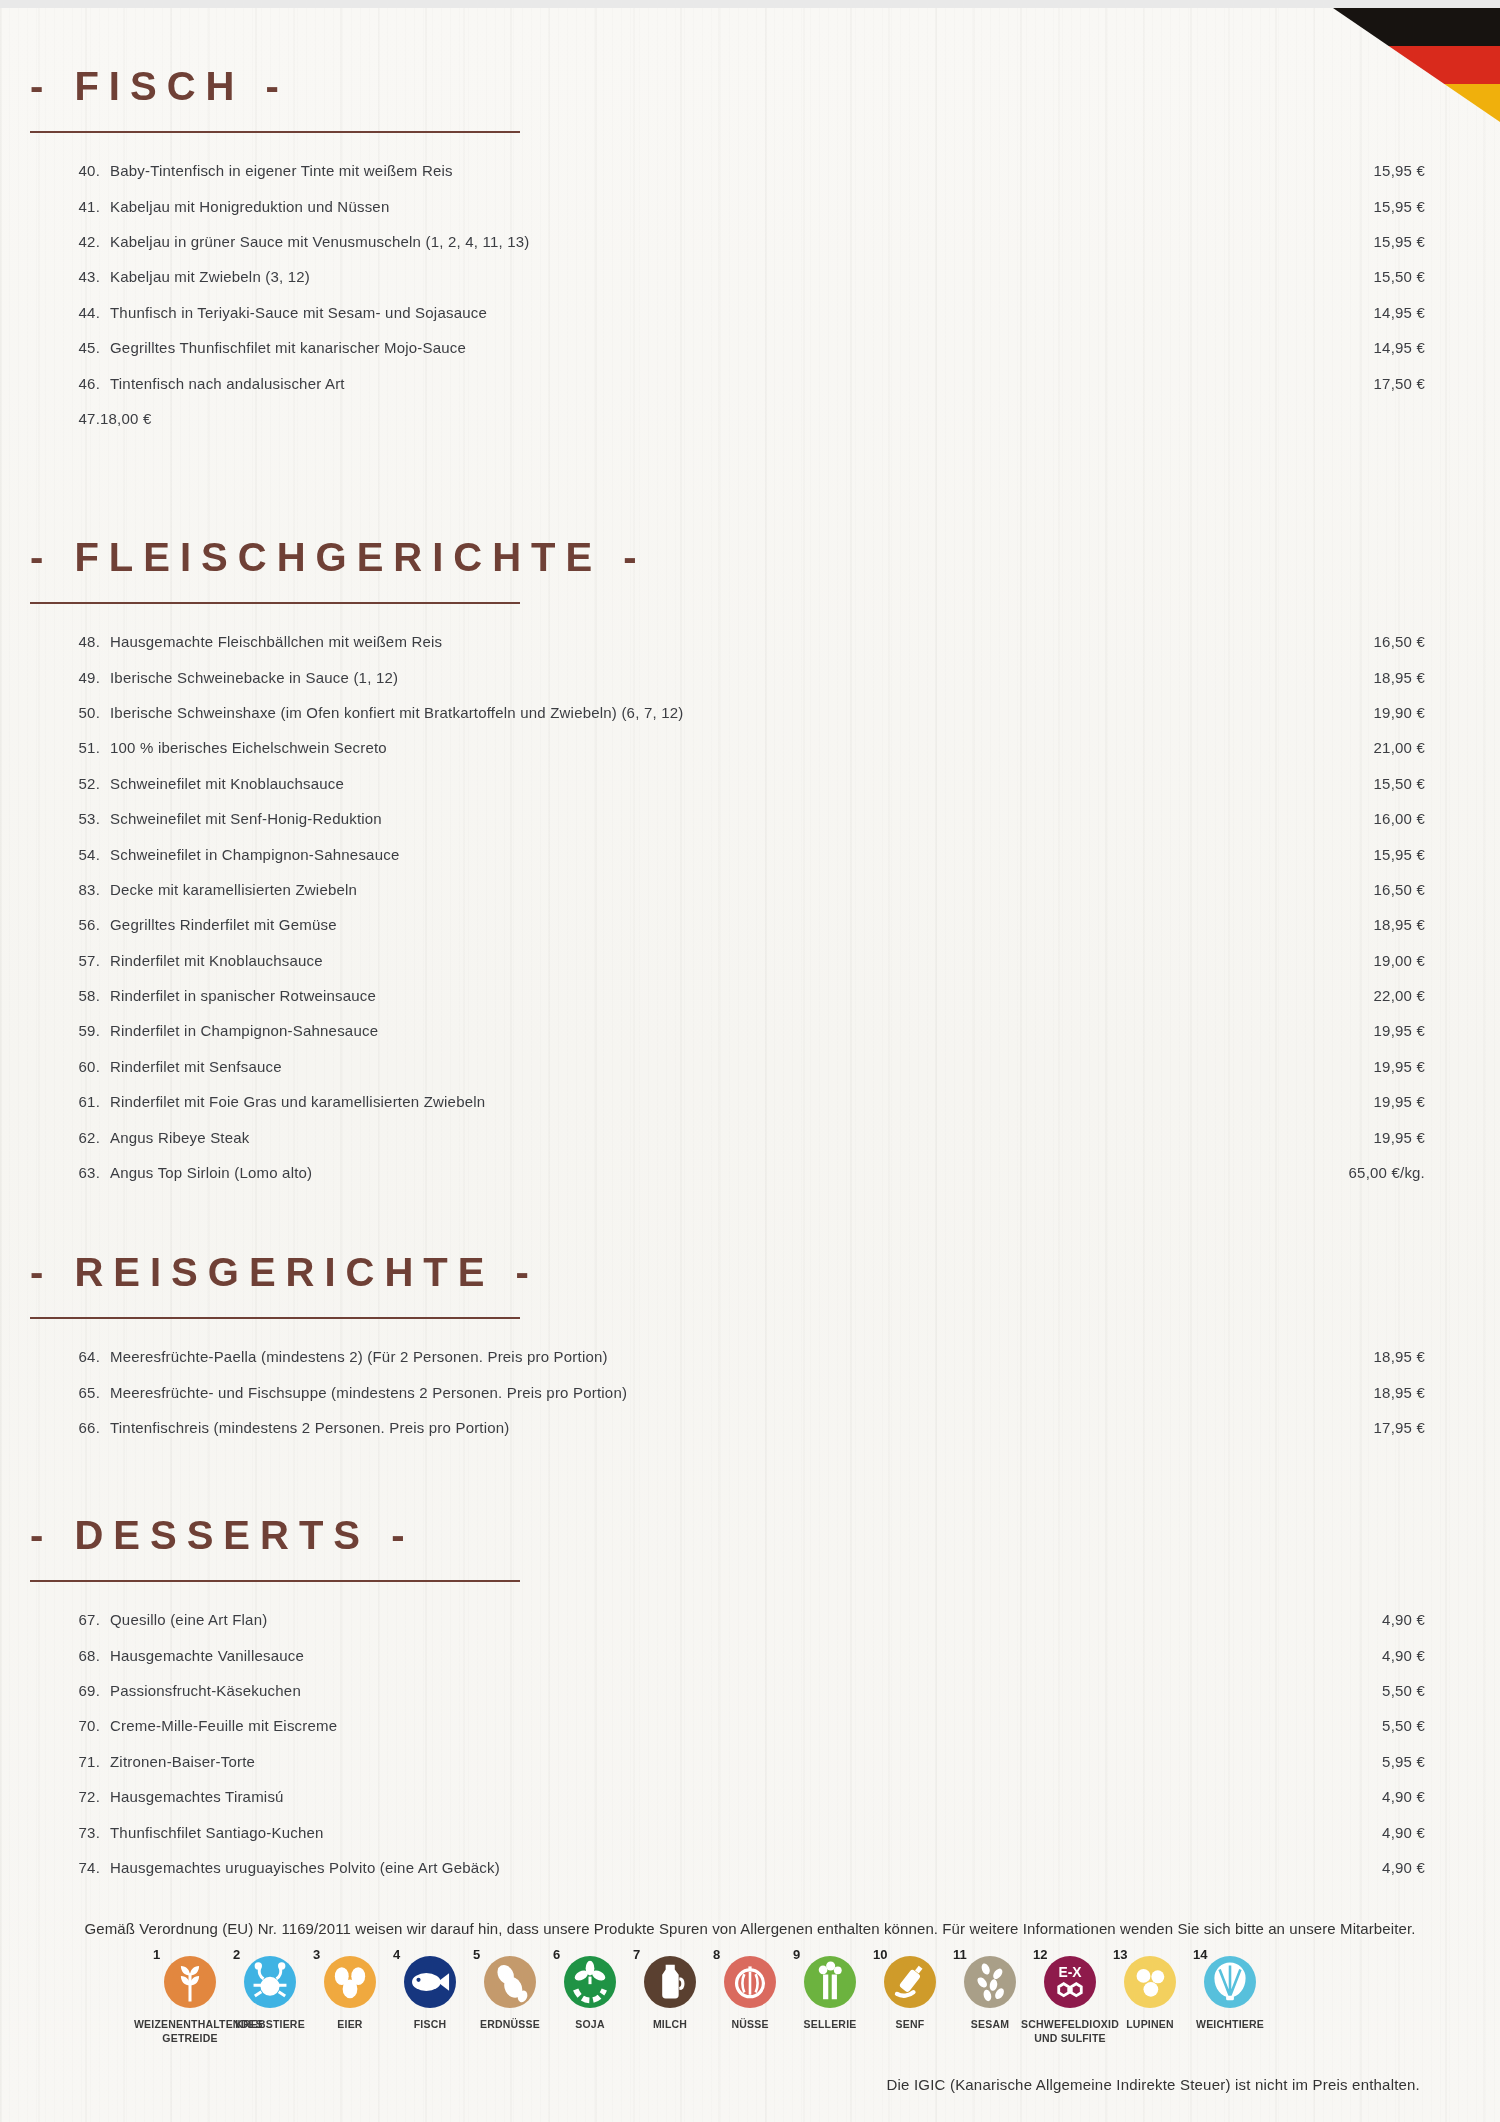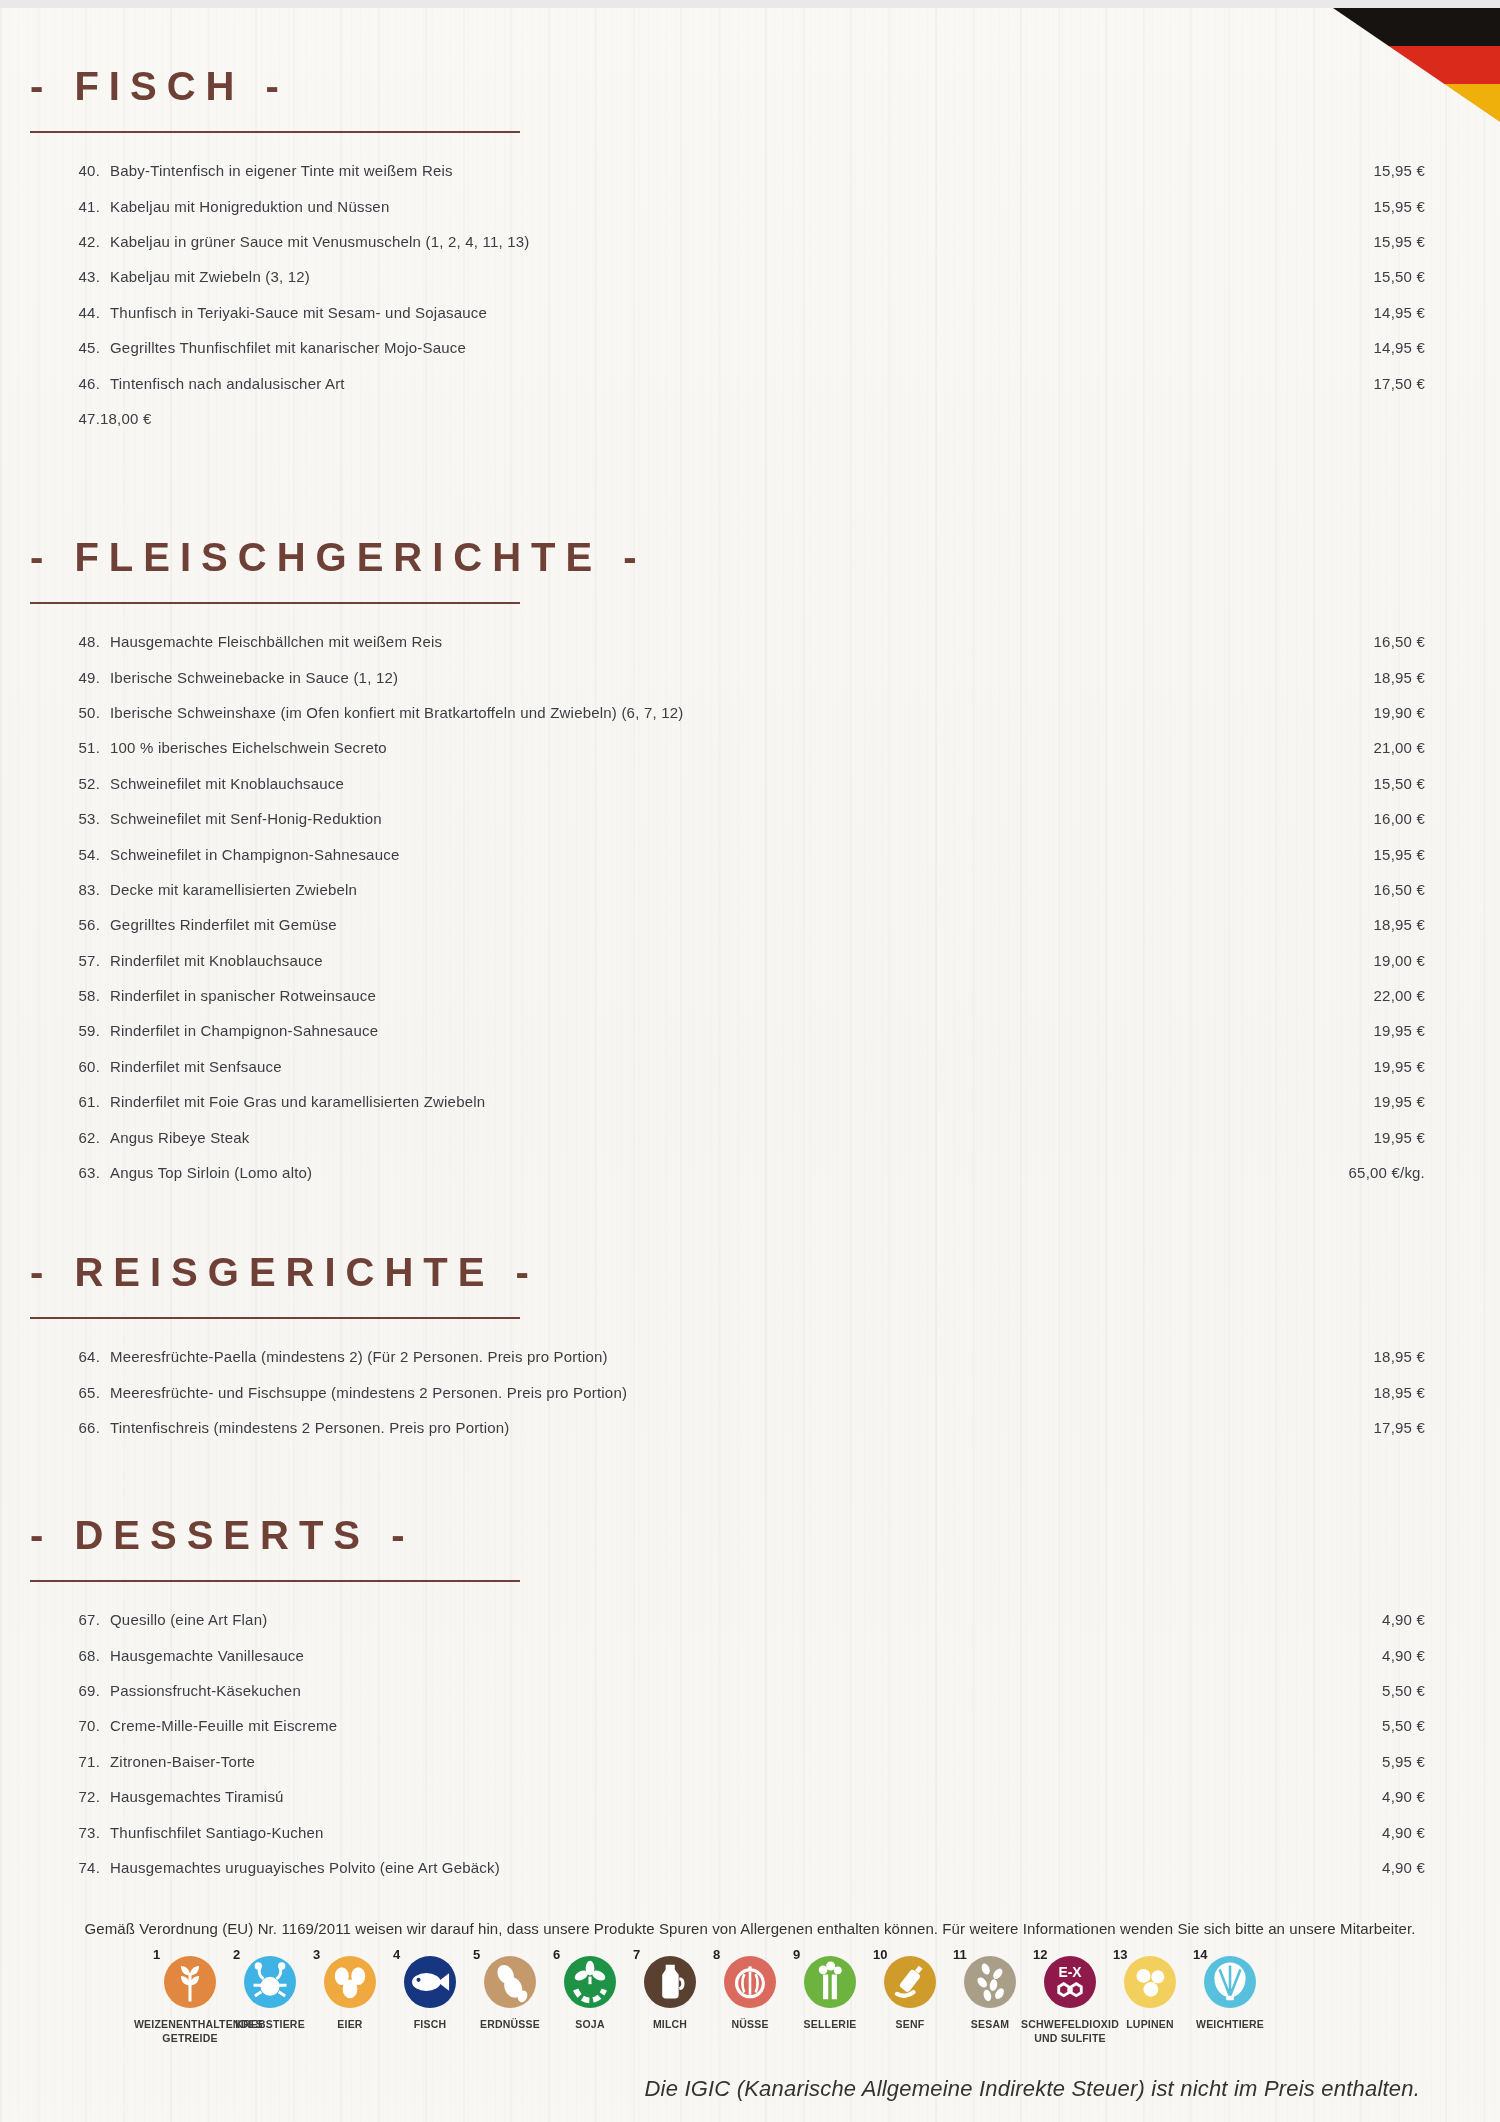--- a/index.html
+++ b/index.html
@@ -24,21 +24,21 @@
   .nm{flex:1;padding-left:10px;white-space:nowrap;overflow:hidden;}
   .pr{flex:none;text-align:right;white-space:nowrap;}
   
   .notice{position:absolute;top:1912px;left:0;width:100%;text-align:center;font-size:15px;color:#333;letter-spacing:0.1px;white-space:nowrap;}
   .allergens{position:absolute;top:1948px;left:150px;width:1120px;display:flex;justify-content:space-between;}
   .al{position:relative;width:80px;text-align:center;flex:none;}
   .alnum{position:absolute;top:-9px;left:3px;font-size:13px;font-weight:700;color:#222;}
   .alc{display:inline-block;width:52px;height:52px;border-radius:50%;line-height:0;}
   .alc svg{width:52px;height:52px;display:block;}
   .allbl{display:block;width:112px;margin-left:-16px;margin-top:6px;font-size:10.5px;font-weight:700;color:#3a3a3a;line-height:1.3;letter-spacing:0.2px;}
-  .tax{position:absolute;top:2068px;right:80px;font-size:22px;color:#333;letter-spacing:0.2px;white-space:nowrap;font-style:italic;}
+  .tax{position:absolute;top:2068px;right:80px;font-size:15px;color:#333;letter-spacing:0.2px;white-space:nowrap;}
   .bottom-edge{position:absolute;bottom:0;left:590px;right:0;height:4px;background:#151515;}
 </style>
 </head>
 <body>
 
 <div class="page">
 
   <div class="flag">
     <div class="band" style="background-color: rgb(23, 19, 16);"></div>
     <div class="band" style="background-color: rgb(217, 42, 28);"></div>

